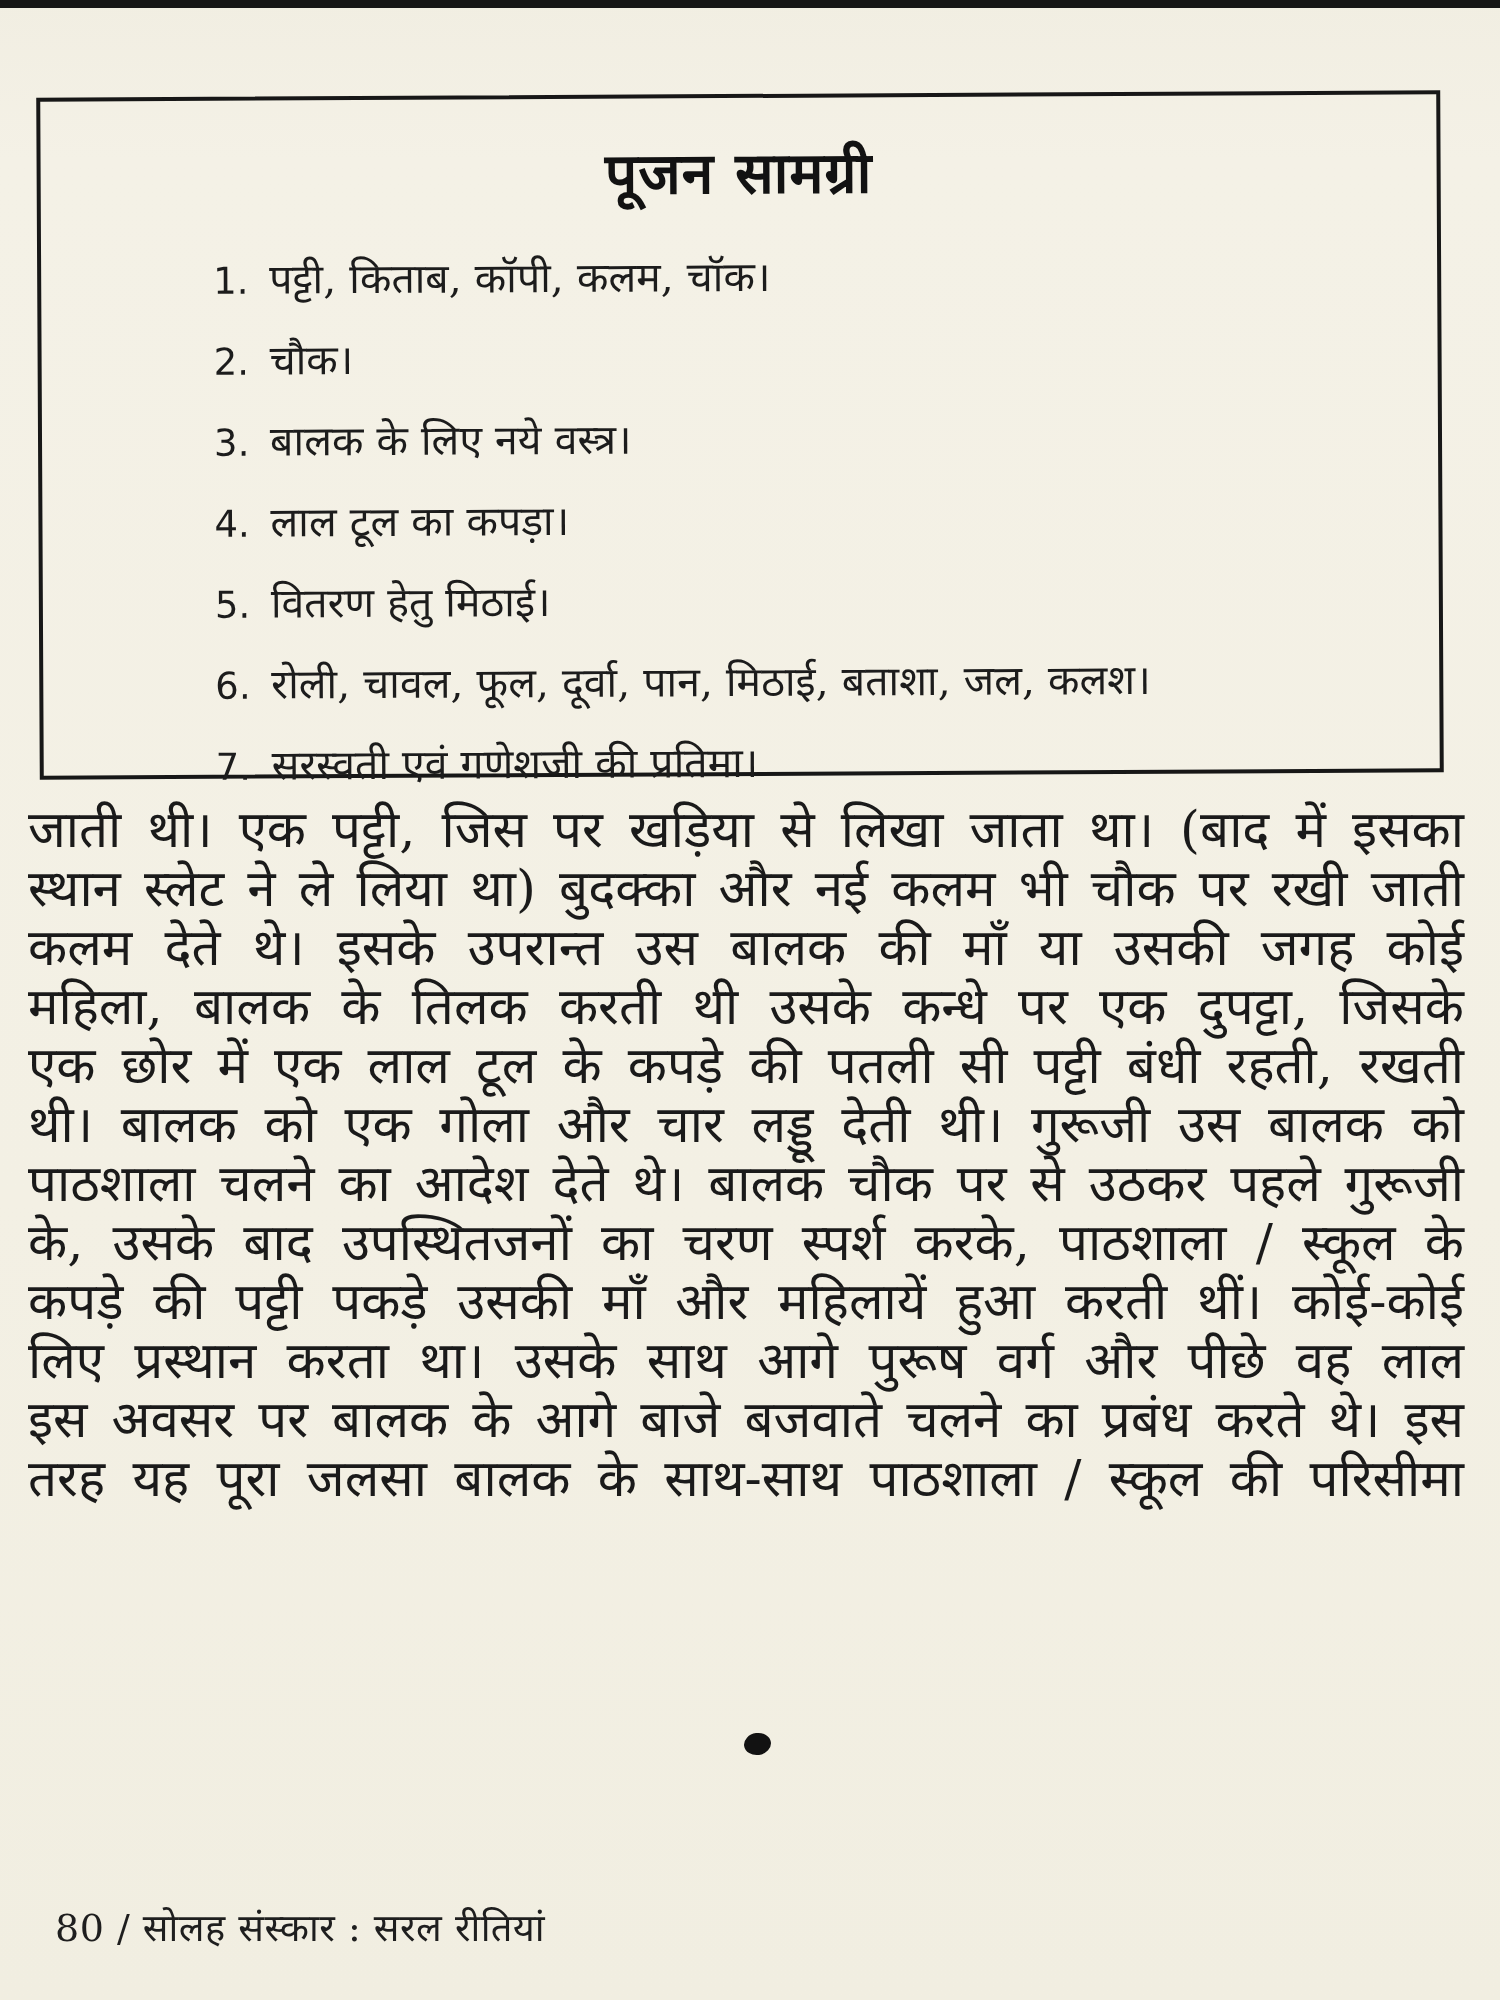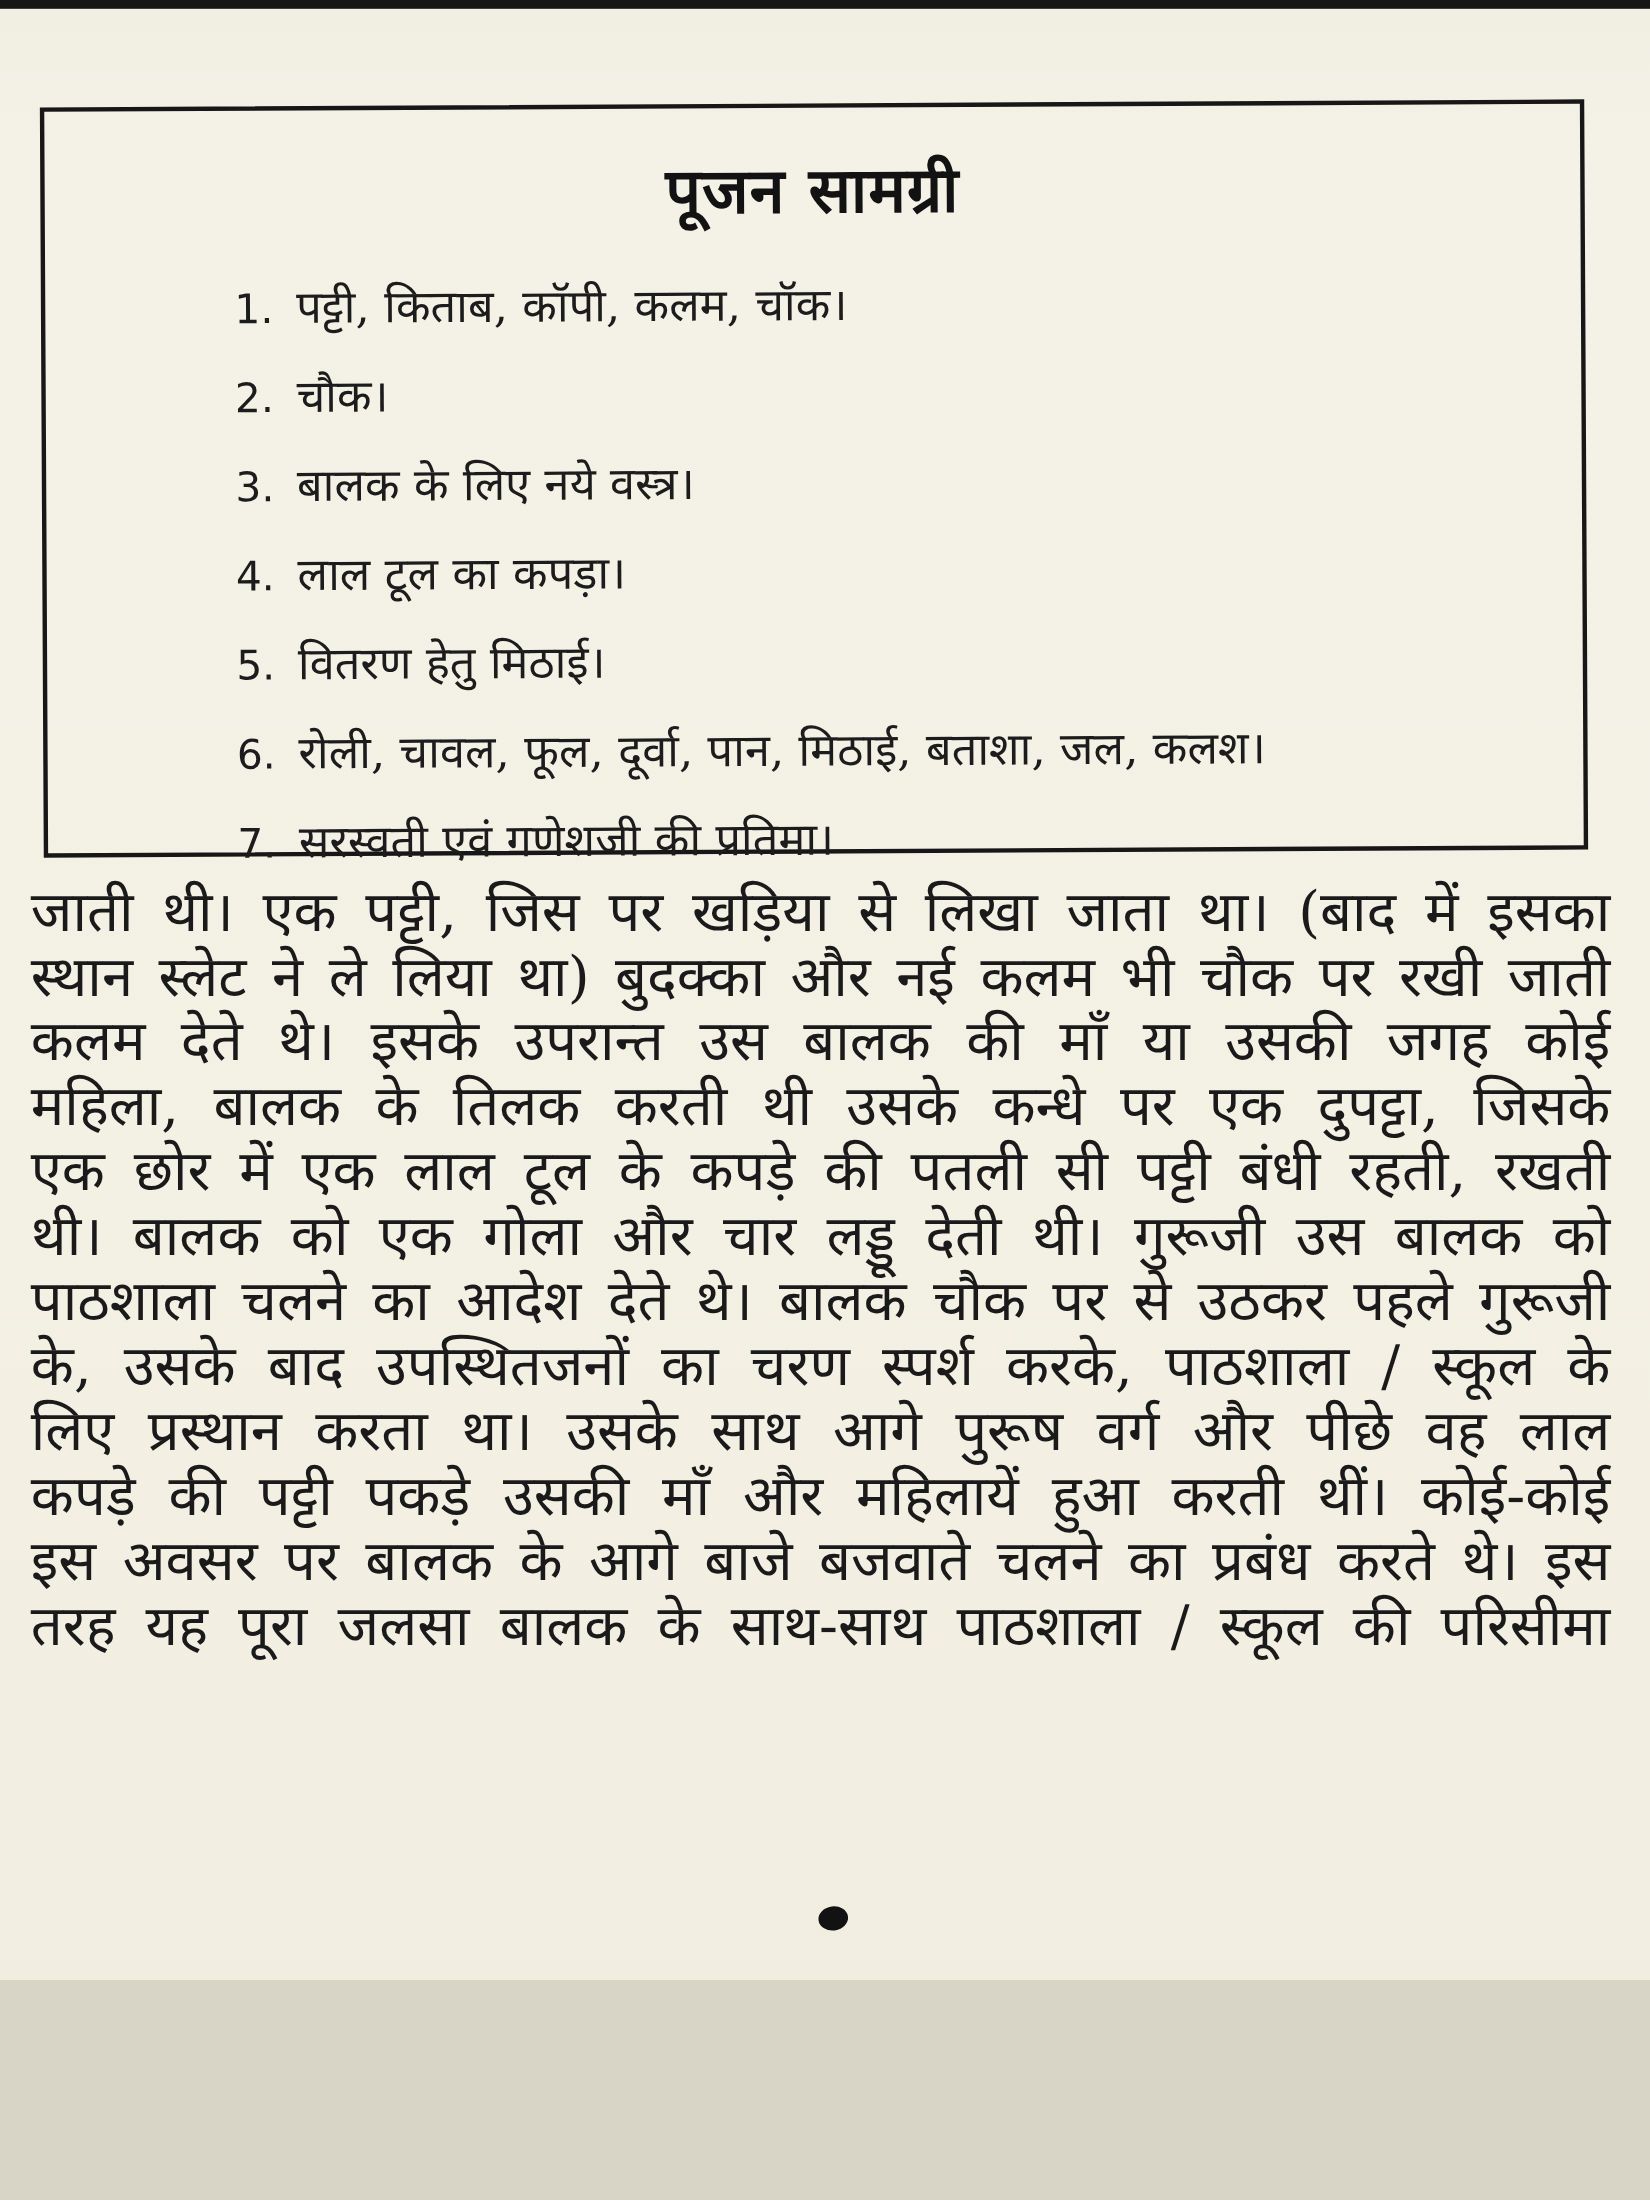--- a/index.html
+++ b/index.html
@@ -3,21 +3,21 @@
 <meta charset="utf-8">
 <style>
   html, body { margin: 0; padding: 0; }
   body {
     font-family: "DejaVu Serif", "DejaVu Sans", serif;
     background: #d8d4c6;
   }
   .page {
     position: relative;
     width: 1500px;
-    height: 1800px;
+    height: 2000px;
     margin: 0 auto;
     background: #f3f0e4;
     background-image: linear-gradient(180deg, #f1eee2 0%, #f4f1e6 8%, #f3f0e4 60%, #f1eee1 100%);
     overflow: hidden;
     color: #1c1c1c;
   }
   .top-edge {
     position: absolute;
     left: 0; top: 0;
     width: 100%; height: 8px;
@@ -133,22 +133,22 @@
 
   <div class="body-paragraph">
     <div class="body-line">जाती थी। एक पट्टी, जिस पर खड़िया से लिखा जाता था। (बाद में इसका</div>
     <div class="body-line">स्थान स्लेट ने ले लिया था) बुदक्का और नई कलम भी चौक पर रखी जाती</div>
     <div class="body-line">कलम देते थे। इसके उपरान्त उस बालक की माँ या उसकी जगह कोई</div>
     <div class="body-line">महिला, बालक के तिलक करती थी उसके कन्धे पर एक दुपट्टा, जिसके</div>
     <div class="body-line">एक छोर में एक लाल टूल के कपड़े की पतली सी पट्टी बंधी रहती, रखती</div>
     <div class="body-line">थी। बालक को एक गोला और चार लड्डू देती थी। गुरूजी उस बालक को</div>
     <div class="body-line">पाठशाला चलने का आदेश देते थे। बालक चौक पर से उठकर पहले गुरूजी</div>
     <div class="body-line">के, उसके बाद उपस्थितजनों का चरण स्पर्श करके, पाठशाला / स्कूल के</div>
+    <div class="body-line">कपड़े की पट्टी पकड़े उसकी माँ और महिलायें हुआ करती थीं। कोई-कोई</div>
     <div class="body-line">लिए प्रस्थान करता था। उसके साथ आगे पुरूष वर्ग और पीछे वह लाल</div>
-    <div class="body-line">कपड़े की पट्टी पकड़े उसकी माँ और महिलायें हुआ करती थीं। कोई-कोई</div>
     <div class="body-line">इस अवसर पर बालक के आगे बाजे बजवाते चलने का प्रबंध करते थे। इस</div>
     <div class="body-line">तरह यह पूरा जलसा बालक के साथ-साथ पाठशाला / स्कूल की परिसीमा</div>
   </div>
 
   <div class="section-end-bullet"></div>
 
   <div class="footer">80 / सोलह संस्कार : सरल रीतियां</div>
 
 </div>
 

